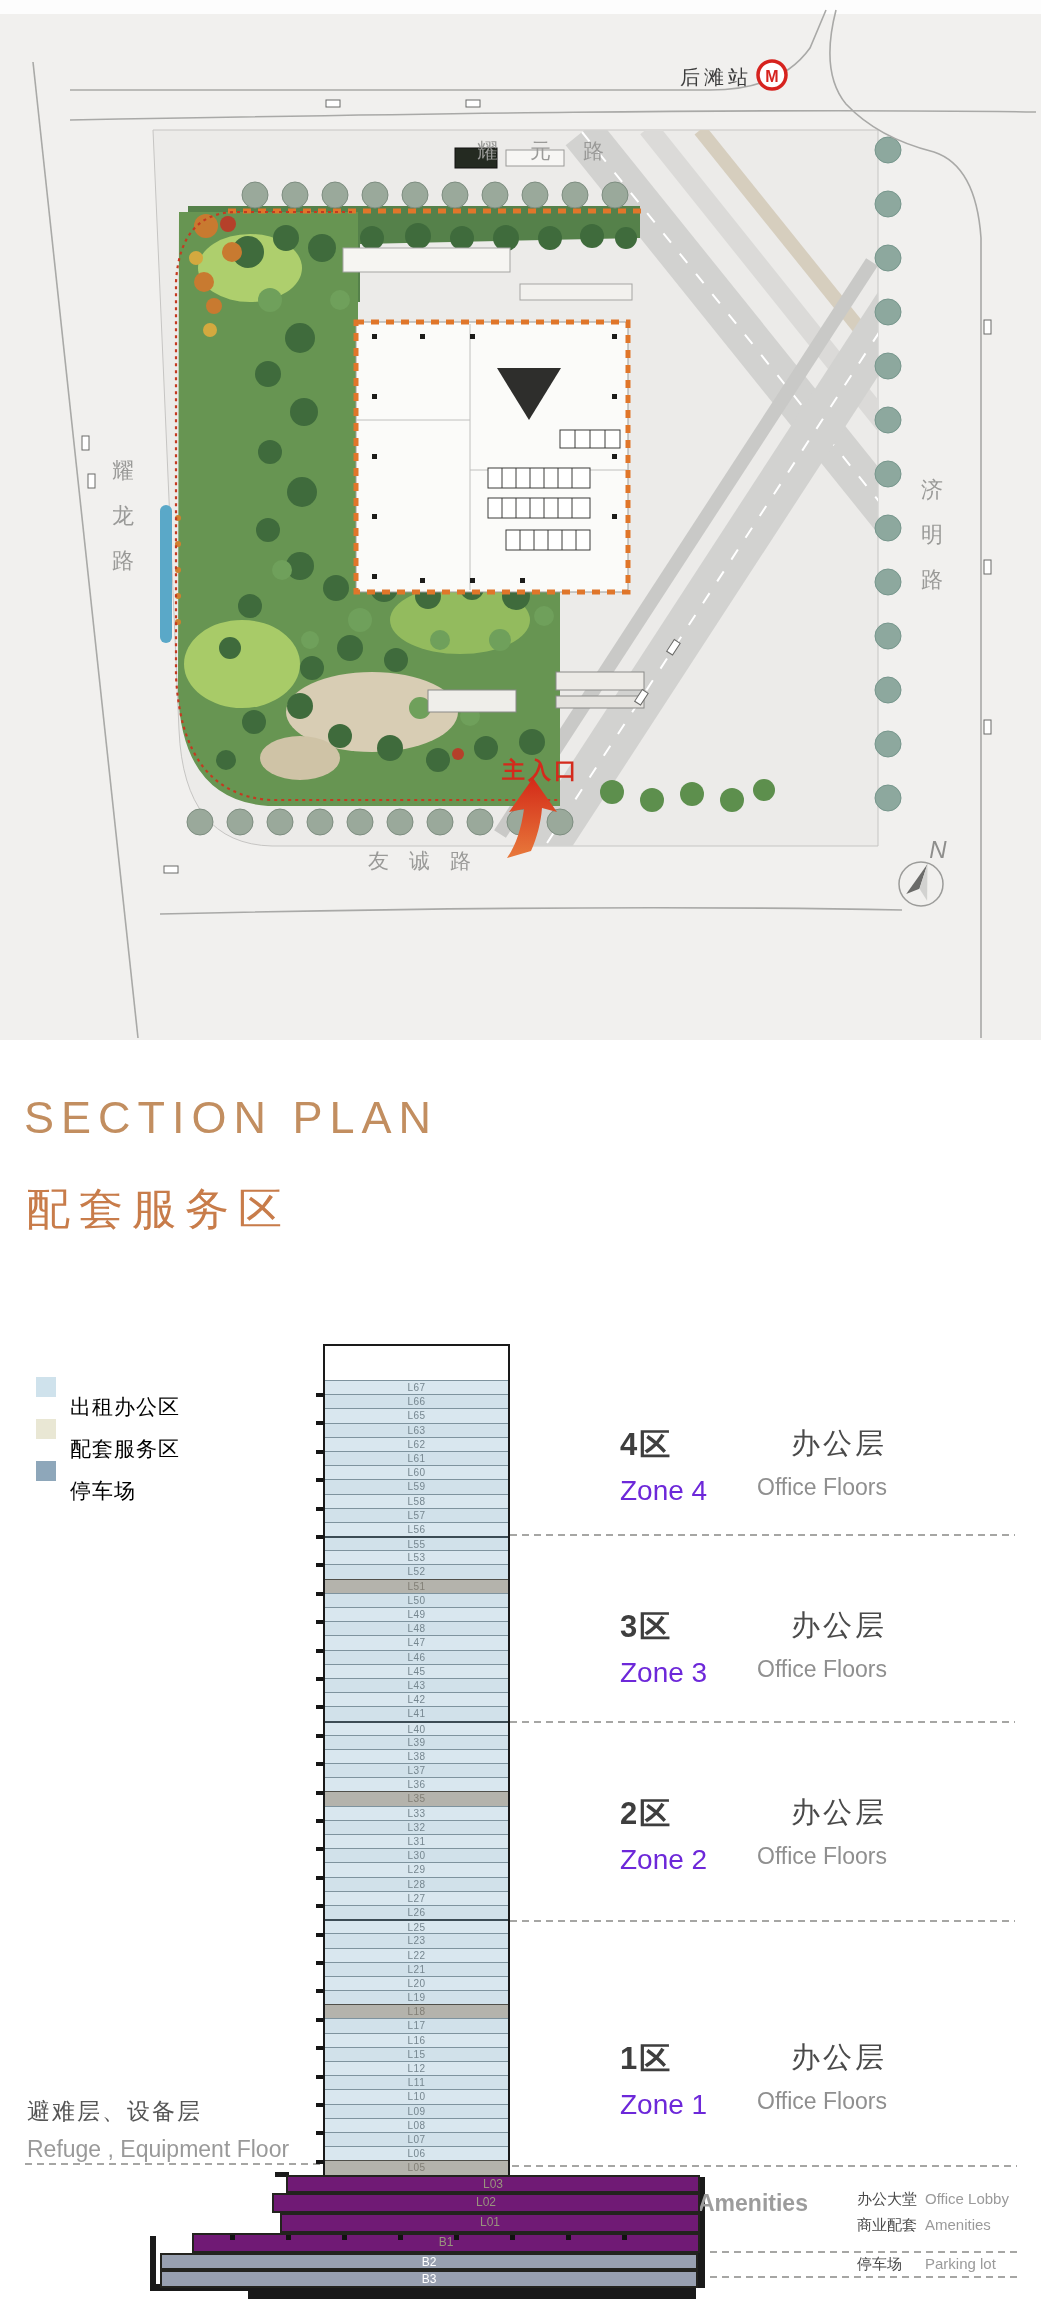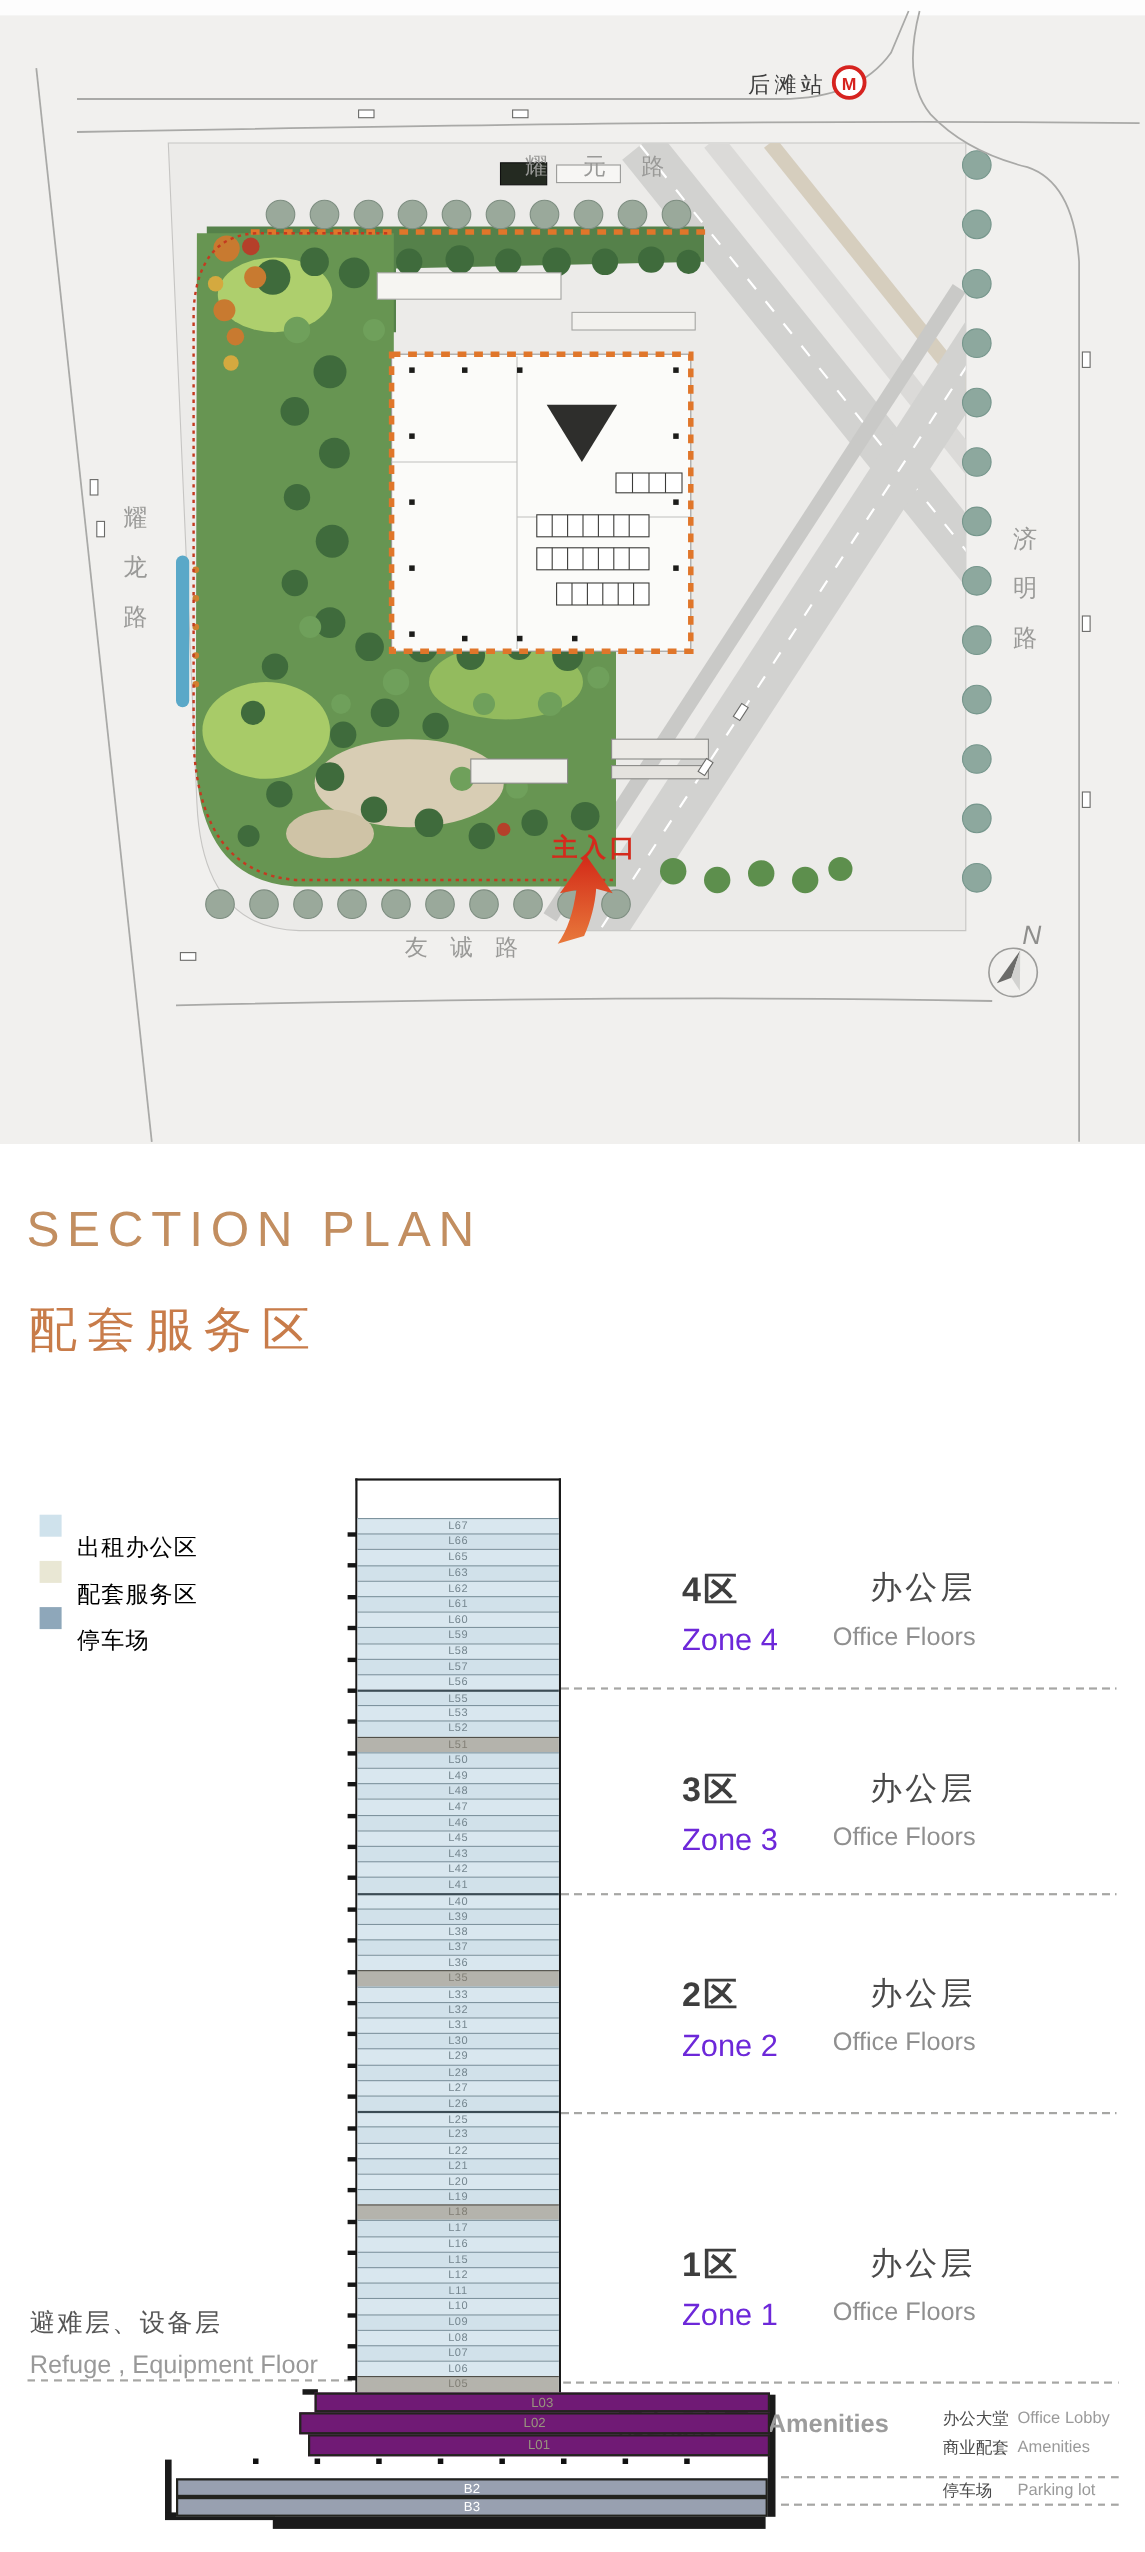--- a/index.html
+++ b/index.html
@@ -604,20 +604,23 @@
     <div class="tick" style="top: 2159.8px;"></div>
     <div class="pod amenity" style="left: 286px; top: 2175px; width: 414px; height: 18px;">
       <span>L03</span>
     </div>
     <div class="pod amenity" style="left: 272px; top: 2193px; width: 428px; height: 20px;">
       <span>L02</span>
     </div>
     <div class="pod amenity" style="left: 280px; top: 2213px; width: 420px; height: 20px;">
       <span>L01</span>
     </div>
+    <div class="pod amenity" style="left: 192px; top: 2233px; width: 508px; height: 20px;">
+      <span>B1</span>
+    </div>
     <div class="pod parking" style="left: 160px; top: 2253px; width: 538px; height: 17px;">
       <span>B2</span>
     </div>
     <div class="pod parking" style="left: 160px; top: 2270px; width: 538px; height: 18px;">
       <span>B3</span>
     </div>
     <div class="pcol" style="left: 230px;"></div>
     <div class="pcol" style="left: 286px;"></div>
     <div class="pcol" style="left: 342px;"></div>
     <div class="pcol" style="left: 398px;"></div>

